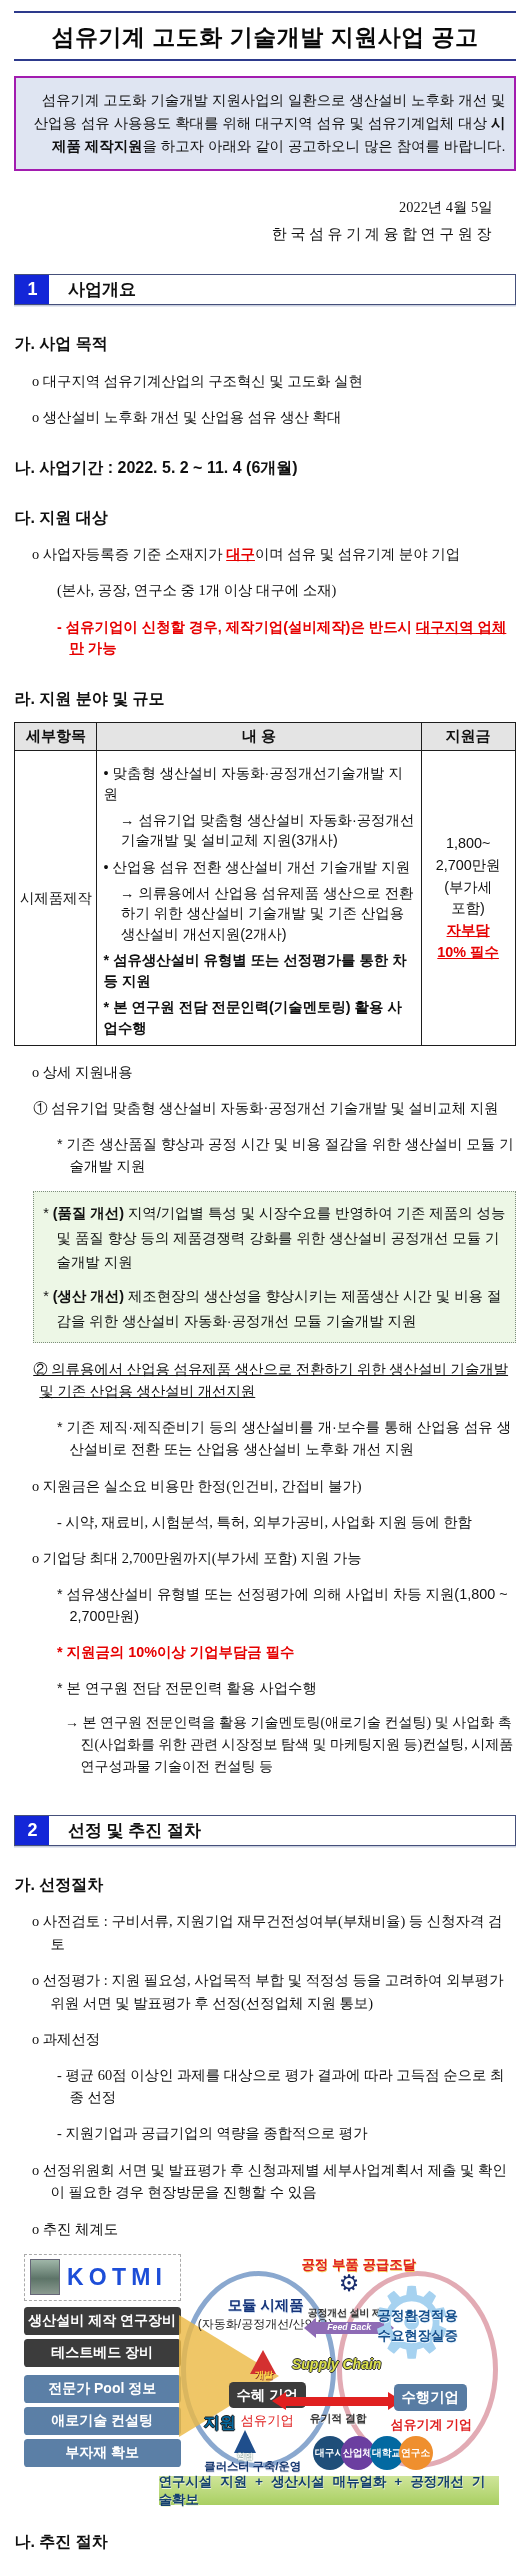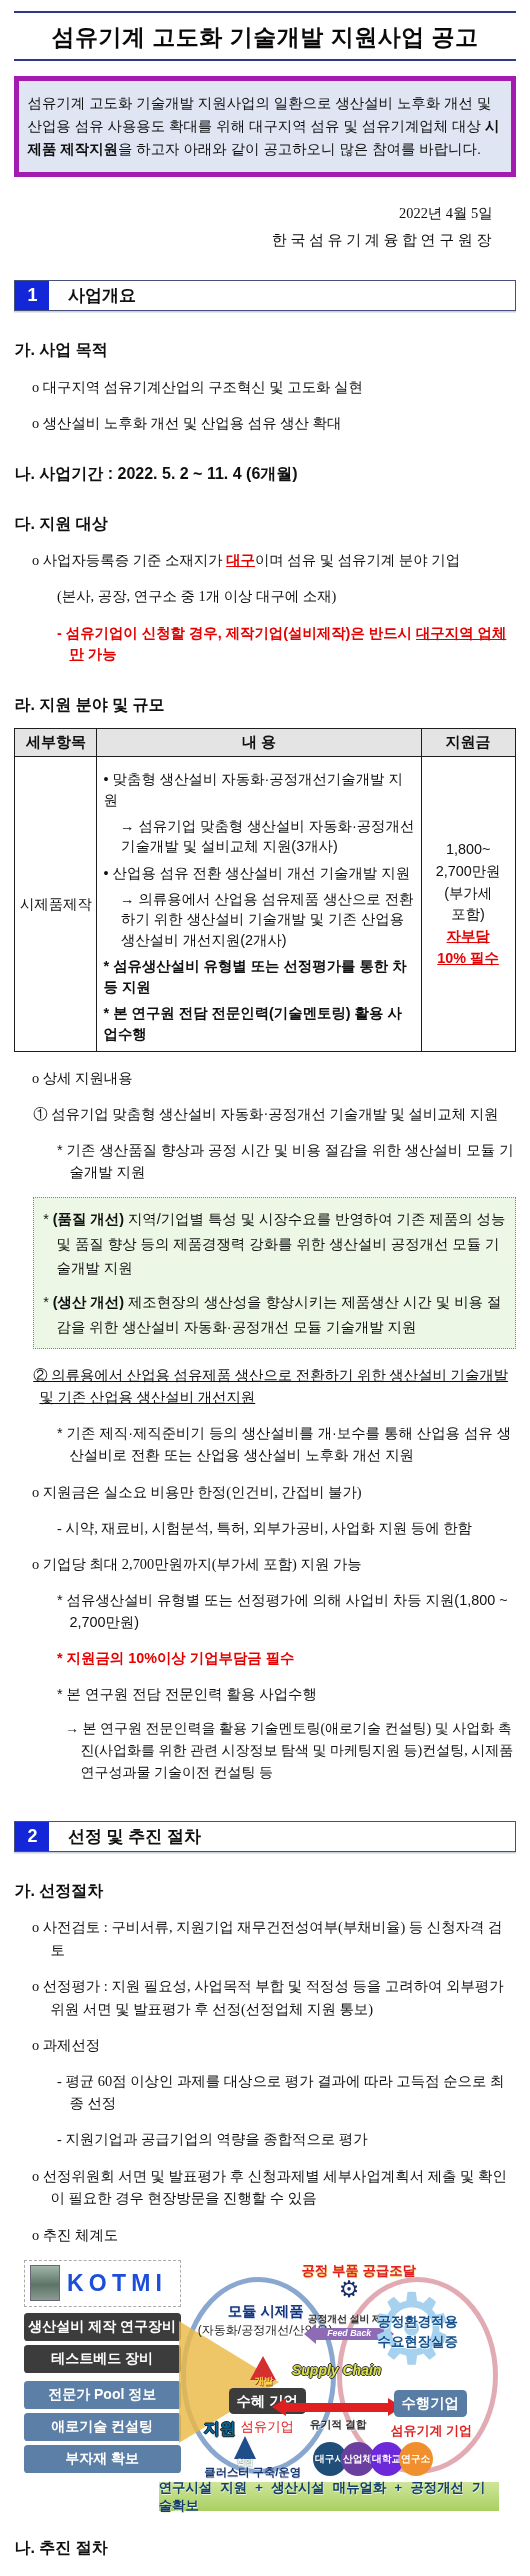--- a/index.html
+++ b/index.html
@@ -4,23 +4,23 @@
 <style>
   * { margin:0; padding:0; box-sizing:border-box; }
   html,body { background:#ffffff; }
   body { width:530px; font-family:"Liberation Serif",serif; color:#101010; }
   .page { padding:11.3px 14.4px 36px; }
 
   .rule { height:2.1px; background:#2d3a8c; }
   .doc-title { font-family:"Liberation Sans",sans-serif; font-weight:bold; font-size:23px;
                text-align:center; letter-spacing:0.5px; padding:8.2px 0 6.2px; color:#0a0a0a; }
 
-  .intro-box { margin-top:15.5px; border:5px solid #a21caf; background:#dfe5f2;
+  .intro-box { margin-top:15.5px; border:2px solid #a21caf; background:#dfe5f2;
                padding:10.3px 8.2px; font-family:"Liberation Sans",sans-serif;
-               font-size:14.4px; line-height:1.62; }
+               font-size:14.4px; line-height:1.62;text-align:right; }
   .intro-box .bold { font-weight:bold; }
 
   .date-line { text-align:right; font-size:14.4px; margin-top:27px; padding-right:23px; }
   .org-line  { text-align:right; font-size:15px; margin-top:8.2px; padding-right:20.6px; letter-spacing:3.6px; }
 
   .sec-header { margin-top:30px; border:1px solid #45507a; display:flex; align-items:stretch;
                 height:31px; box-shadow:0 1.5px 0 #c9cfdf; background:#fff; }
   .sec-num { width:34px; background:#1326d8; color:#fff; font-family:"Liberation Sans",sans-serif;
              font-weight:bold; font-size:18px; display:flex; align-items:center; justify-content:center; }
   .sec-title { font-family:"Liberation Sans",sans-serif; font-weight:bold; font-size:17px;
@@ -134,21 +134,21 @@
                 border-left:11.3px solid transparent; border-right:11.3px solid transparent;
                 border-bottom:23px solid #1f4e8c; }
   .coop-label { position:absolute; left:213px; top:202px; color:#fff; font-size:8.2px; font-weight:bold;
                 text-shadow:0 0 1.5px #143; }
   .cluster-label { position:absolute; left:170px; top:210px; width:118px; text-align:center;
                    color:#14376e; font-weight:bold; font-size:11.3px; text-shadow:0.5px 0.5px 0 #dde; }
   .circle { position:absolute; top:187px; width:34px; height:34px; border-radius:50%;
             color:#fff; font-weight:bold; font-size:9.8px; display:flex; align-items:center;
             justify-content:center; }
   .circ-0 { left:289px; background:#1f4e79; } .circ-1 { left:317px; background:#6b3fa0; }
-  .circ-2 { left:346px; background:#6d28d9; } .circ-3 { left:375px; background:#ef8f2e; }
+  .circ-2 { left:346px; background:#0369a1; } .circ-3 { left:375px; background:#ef8f2e; }
   .green-bar { position:absolute; left:135px; top:227px; width:340px; height:29px;
                background:linear-gradient(180deg,#cfe59a,#a9cf62); display:flex; align-items:center;
                justify-content:center; color:#14406e; font-weight:bold; font-size:13.4px;
                text-shadow:0.5px 0.5px 0 #eef7d8;font-family:Liberation Mono, monospace; }
 </style>
 </head>
 <body>
 
 <div class="page">
 

